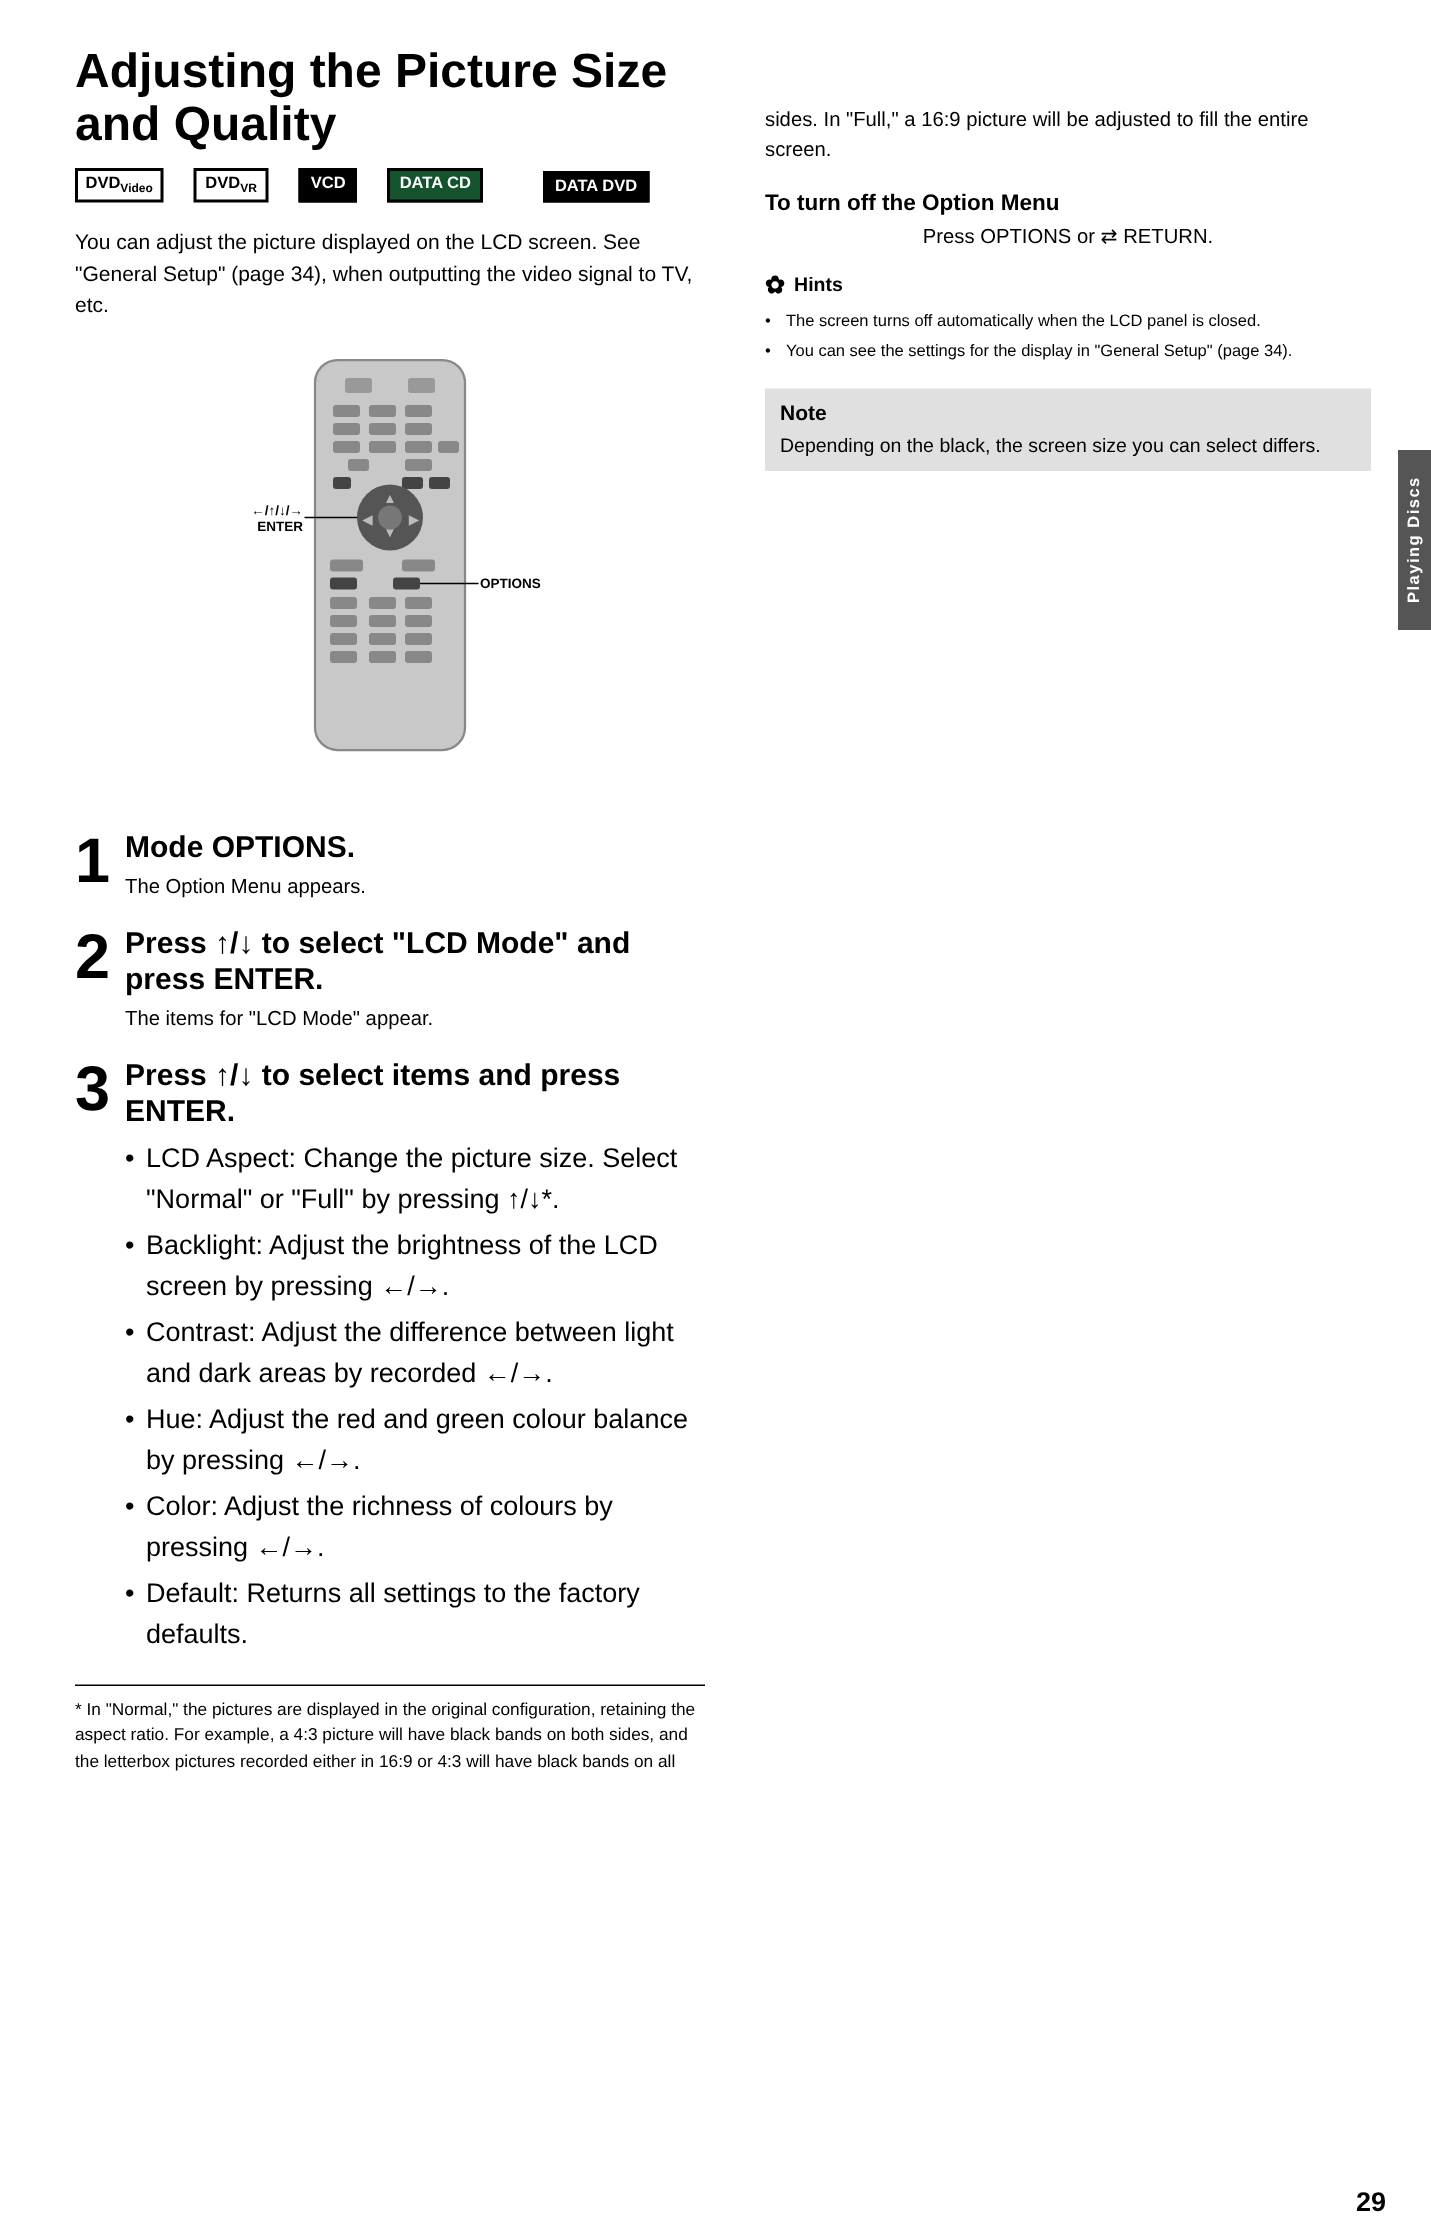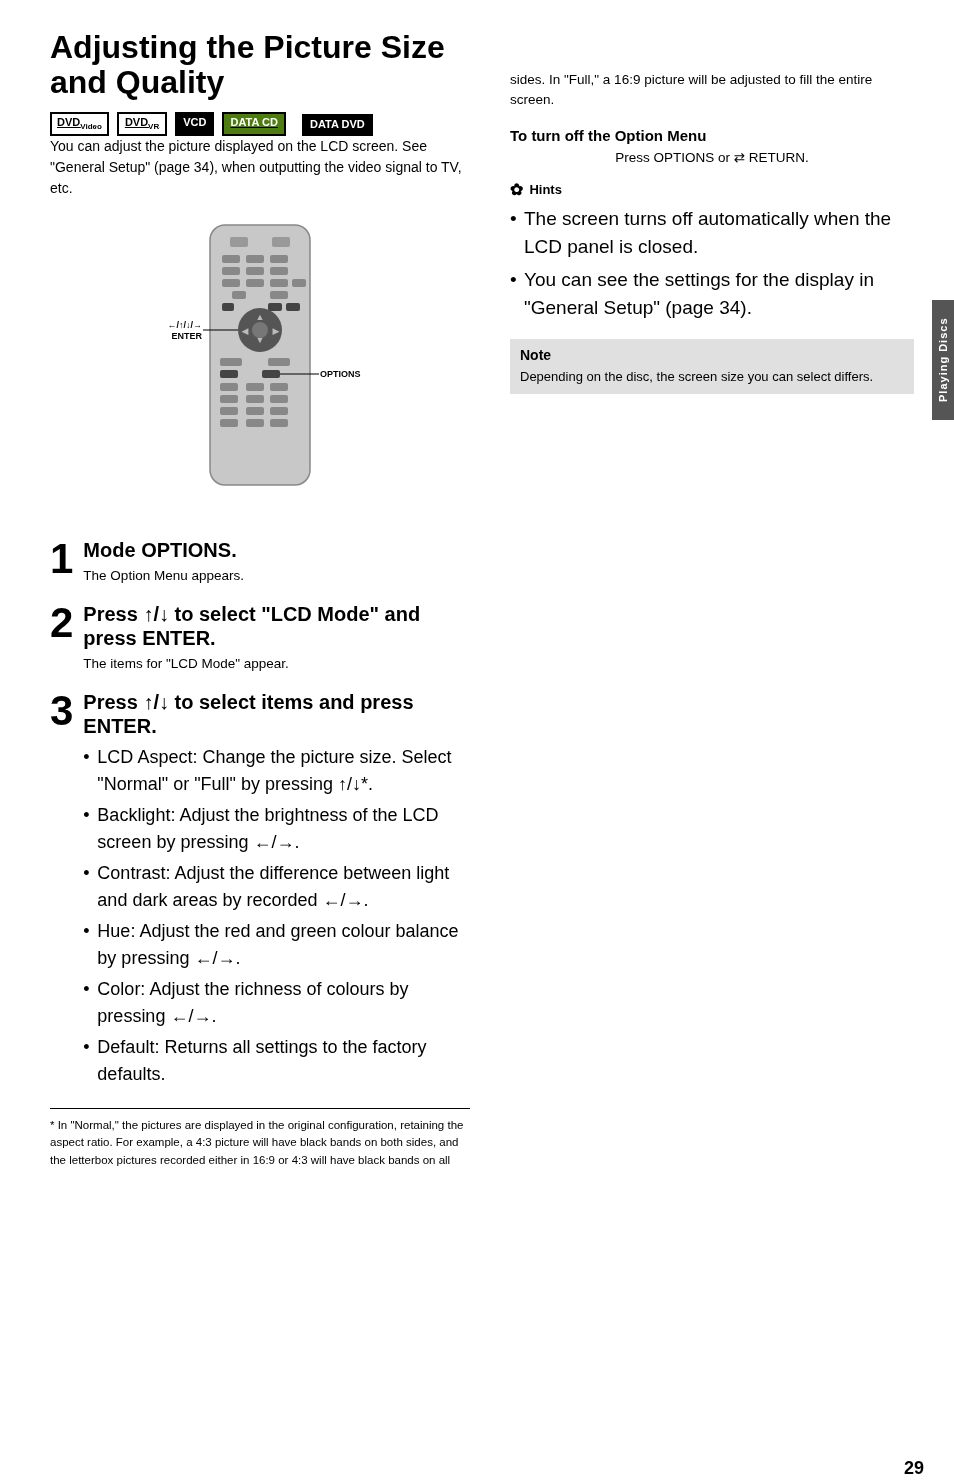--- a/index.html
+++ b/index.html
@@ -64,22 +64,22 @@
       font-weight: 900;
       line-height: 1.1;
       margin-bottom: 12px;
       font-family: Arial, Helvetica, sans-serif;
     }
 
     
     .disc-badges {
       display: flex;
       flex-wrap: wrap;
-      gap: 8px;
-      text-decoration: underline;
+      gap: 20px;
+      margin-bottom: 16px;
     }
 
     .badge {
       border: 2px solid #000;
       padding: 2px 6px;
       font-size: 11px;
       font-weight: bold;
       white-space: nowrap;
     }
 
@@ -95,21 +95,21 @@
       font-weight: bold;
     }
 
     .badge-vcd {
       background: #000;
       color: #fff;
       border: 2px solid #000;
     }
 
     .badge-datacd {
-      background: #4d7c0f;
+      background: #14532d;
       color: #fff;
       border: 2px solid #000;
     }
 
     .badge-datadvd {
       background: #000;
       color: #fff;
       border: 2px solid #000;
       display: inline-block;
       margin-top: 2px;
@@ -220,21 +220,21 @@
     .hints-icon {
       font-size: 16px;
     }
 
     .hints-list {
       list-style: none;
       padding: 0;
     }
 
     .hints-list li {
-      font-size: 19px;
+      font-size: 11px;
       line-height: 1.5;
       padding-left: 14px;
       position: relative;
       margin-bottom: 4px;
     }
 
     .hints-list li::before {
       content: "•";
       position: absolute;
       left: 0;
@@ -405,21 +405,21 @@
           <span>Hints</span>
         </div>
         <ul class="hints-list">
           <li>The screen turns off automatically when the LCD panel is closed.</li>
           <li>You can see the settings for the display in "General Setup" (page 34).</li>
         </ul>
       </div>
 
       <div class="note-box">
         <div class="note-title">Note</div>
-        <div class="note-text">Depending on the disc, the screen size you can select differs.</div>
+        <div class="note-text">Depending on the black, the screen size you can select differs.</div>
       </div>
     </div>
   </div>
 
   <div class="side-tab">Playing Discs</div>
 
   <div class="page-number">29</div>
 </div>
 
 </body></html>

